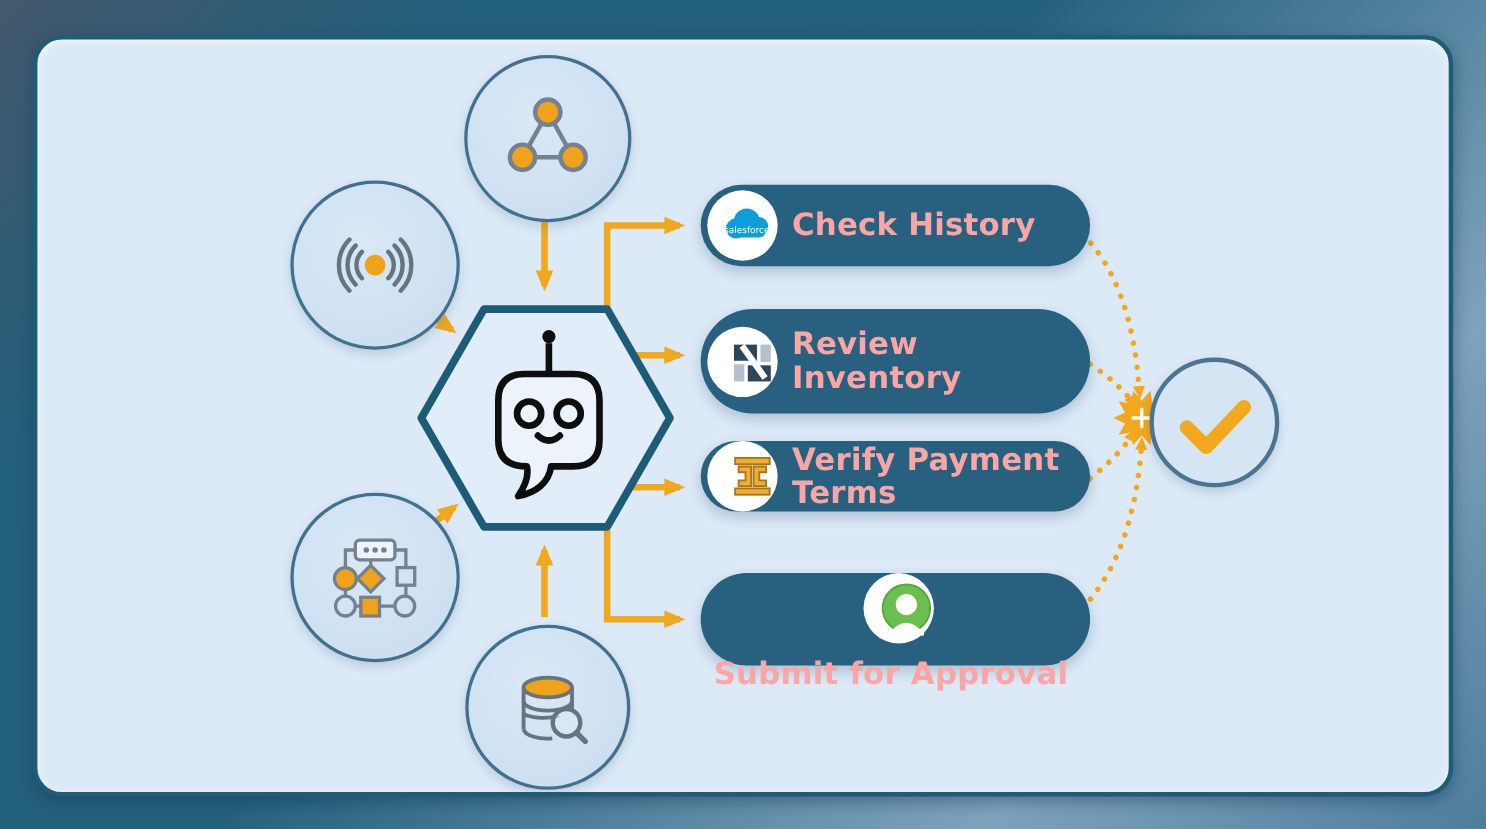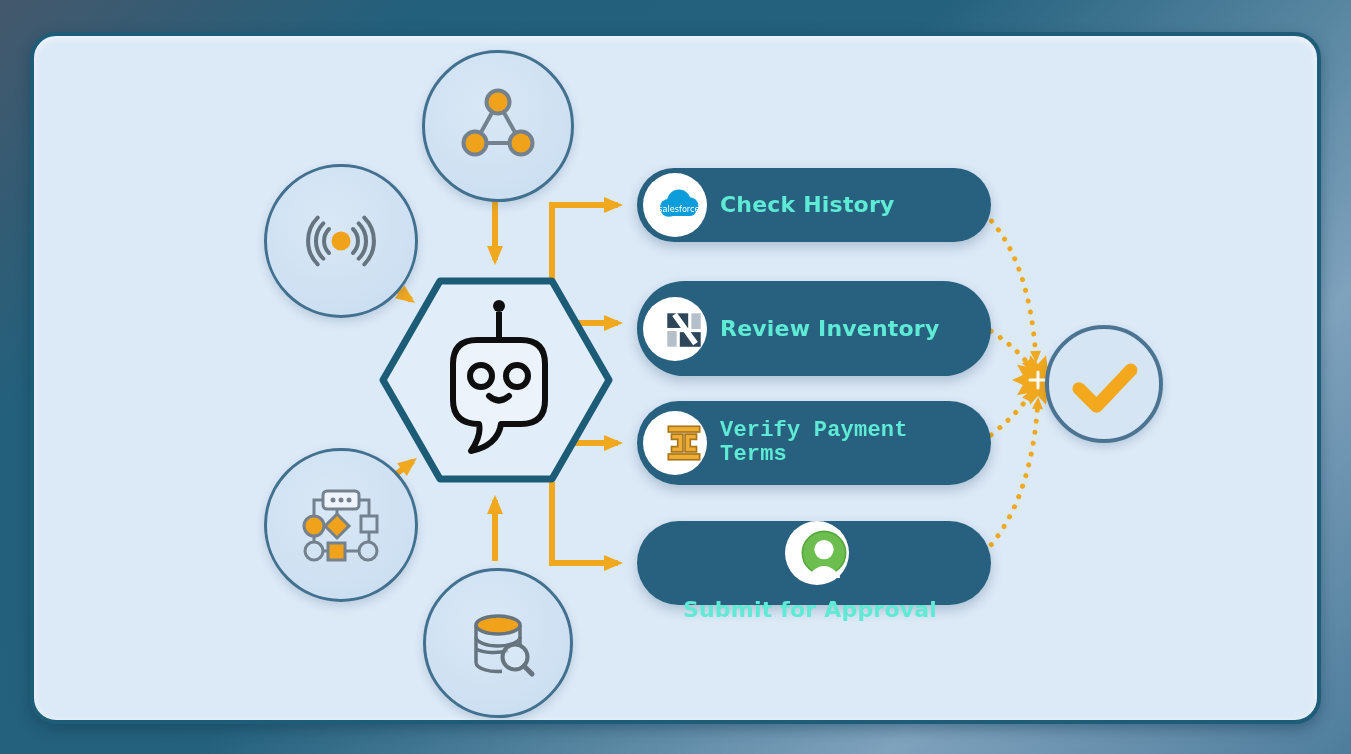--- a/index.html
+++ b/index.html
@@ -24,21 +24,21 @@
   .pill{
     position:absolute;z-index:2;background:#27617f;border-radius:999px;
     display:flex;align-items:center;gap:13px;padding-left:6px;
     box-shadow:0 5px 12px rgba(30,70,100,.25);
   }
   .logo-circle{
     flex:0 0 auto;background:#fff;border-radius:50%;width:64px;height:64px;
     display:flex;align-items:center;justify-content:flex-end;
   }
   .pill-label{
-    color:#5eead4;font-weight:700;font-size:22px;line-height:1.08;letter-spacing:.2px;
+    color:#fca5a5;font-weight:700;font-size:28px;line-height:1.08;letter-spacing:.2px;
     padding-right:14px;
   }
   .check-circle{
     position:absolute;left:1045px;top:325px;width:110px;height:110px;z-index:2;
     border-radius:50%;background:#d6e5f4;border:4px solid #4a7491;
     display:flex;align-items:center;justify-content:center;
     box-shadow:0 4px 10px rgba(40,80,110,.2);
   }
 </style>
 </head>
@@ -186,21 +186,21 @@
         <rect x="6" y="7" width="20" height="14" fill="#2e4659"></rect>
         <rect x="29" y="7" width="9" height="15" fill="#b6c0ca"></rect>
         <rect x="6" y="24" width="9" height="15" fill="#b6c0ca"></rect>
         <rect x="18" y="25" width="20" height="14" fill="#2e4659"></rect>
         <line x1="13" y1="8" x2="33" y2="36" stroke="#ffffff" stroke-width="5.5"></line>
       </svg>
     </div>
     <div class="pill-label">Review Inventory</div>
   </div>
 
-  <div class="pill" style="left:637px;top:401px;width:348px;height:84px;font-family:Liberation Mono, monospace;">
+  <div class="pill" style="left:637px;top:401px;width:348px;height:64px;">
     <div class="logo-circle">
       <svg width="46" height="46" viewBox="0 0 44 44">
         <g fill="#efad33" stroke="#a8761a" stroke-width="1.6">
           <rect x="7" y="6" width="30" height="5.5"></rect>
           <rect x="7" y="32.5" width="30" height="5.5"></rect>
           <path d="M10 13.5 H21 V30.5 H10 V25.5 H16 V18.5 H10 Z"></path>
           <path d="M34 13.5 H23 V30.5 H34 V25.5 H28 V18.5 H34 Z"></path>
         </g>
       </svg>
     </div>

